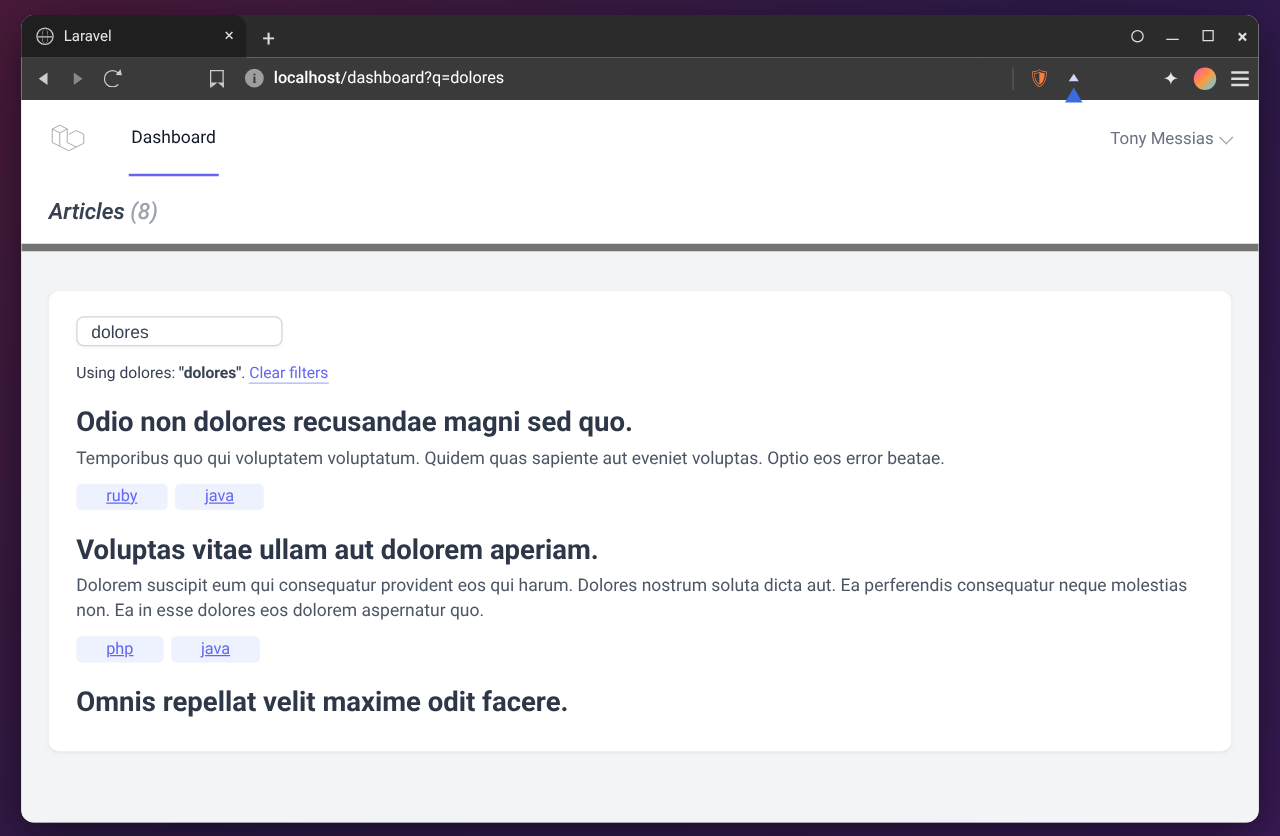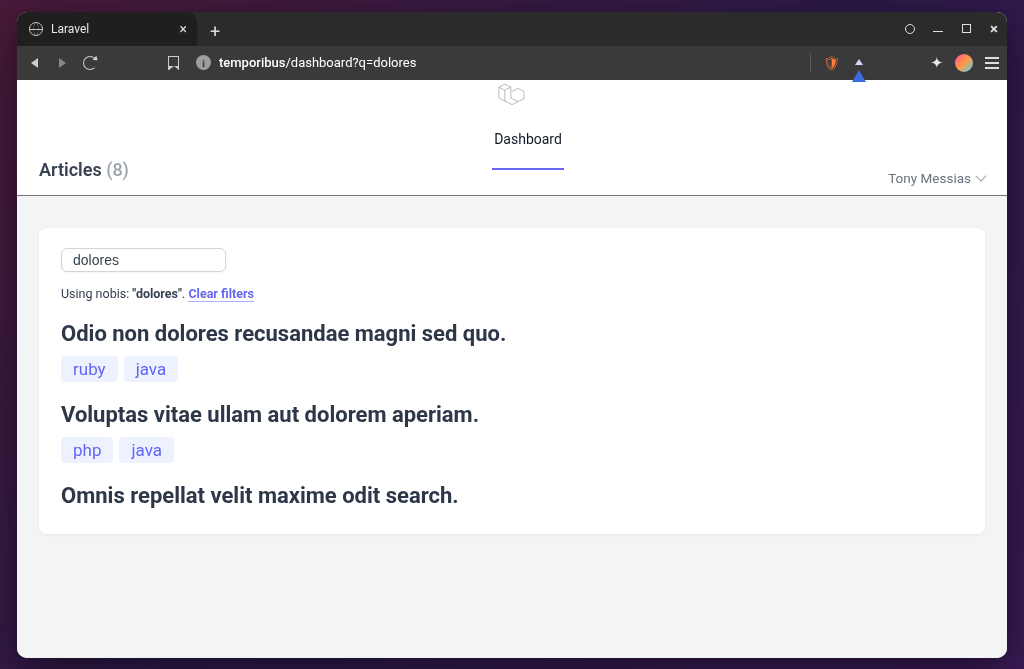--- a/index.html
+++ b/index.html
@@ -41,43 +41,43 @@
   .shield { color:#ff7b3a; font-size:14px; }
   .tri-warn { width:0;height:0; border-left:7px solid transparent; border-right:7px solid transparent; border-bottom:12px solid #3a6bdf; position:relative;}
   .tri-warn::after{content:""; position:absolute; left:-4px; top:4px; width:0;height:0;border-left:4px solid transparent; border-right:4px solid transparent; border-bottom:6px solid #cfd9f7;}
   .puzzle { color:#e8e8e8; font-size:15px; }
   .avatar { width:18px; height:18px; border-radius:50%; background: linear-gradient(135deg,#ff4da6,#ff9a3d,#4dd2ff); }
   .menu3 { display:flex; flex-direction:column; gap:3px; }
   .menu3 div { width:14px; height:2px; background:#ddd; }
 
   
   .app { flex:1; overflow:auto; background:#f3f4f6; }
-  .app-header { background:#fff; height:64px; display:flex; align-items:center; padding:0 22px; border-bottom:1px solid #fff;flex-direction:column;}
+  .app-header { background:#fff; height:64px; display:flex; align-items:center; padding:0 22px; border-bottom:1px solid #fff;}
   .logo { width:32px; height:32px; display:flex; align-items:center; justify-content:center; }
   .logo svg { width:30px; height:30px; stroke:#a0a0a0; stroke-width:1.2; fill:none; }
   .navlink { margin-left:32px; font-size:14px; color:#111827; padding:21px 2px; border-bottom:2px solid #6366f1; }
   .user { margin-left:auto; font-size:13.5px; color:#6b7280; display:flex; align-items:center; gap:6px; cursor:pointer;}
   .chev { width:8px; height:8px; border-right:1.5px solid #9ca3af; border-bottom:1.5px solid #9ca3af; transform:rotate(45deg); margin-top:-3px; }
 
-  .subheader { background:#fff; padding:15px 22px; border-bottom:1px solid #737373; }
+  .subheader { background:#fff; padding:15px 22px; border-bottom:6px solid #737373;font-style:italic; }
   .subheader h1 { font-size:18px; font-weight:600; color:#374151; }
   .subheader .count { color:#9ca3af; font-weight:500; }
 
   .container { padding: 32px 22px; }
   .card { background:#fff; border-radius:8px; box-shadow:0 1px 3px rgba(0,0,0,.06); padding:20px 22px; }
   .search { width:165px; height:24px; border:1px solid #d1d5db; border-radius:6px; padding:0 11px; font-size:14px; color:#374151; box-shadow:0 1px 2px rgba(0,0,0,.04);}
   .filterline { margin-top:14px; font-size:12.5px; color:#374151; }
   .filterline b { font-weight:700; }
-  .filterline a { color:#6366f1; border-bottom:1px solid #a5b4fc; text-decoration:none;font-weight:bold; }
+  .filterline a { color:#6366f1; border-bottom:1px solid #a5b4fc; text-decoration:none; }
 
   .article { margin-top:20px; }
   .article h2 { font-size:22px; font-weight:700; color:#2d3748; margin-bottom:6px; }
   .article p { font-size:14px; color:#4b5563; line-height:1.45; }
   .tags { margin-top:10px; display:flex; gap:6px; }
-  .tag { font-size:17px; background:#eef2ff; color:#6366f1; padding:3px 12px; border-radius:4px; }
+  .tag { font-size:13px; background:#eef2ff; color:#6366f1; padding:3px 24px; border-radius:4px;text-decoration:underline; }
 
   ::-webkit-scrollbar { width:14px; }
   ::-webkit-scrollbar-track { background:#2b2b2b; }
   ::-webkit-scrollbar-thumb { background:#6a6a6a; border-radius:7px; border:3px solid #2b2b2b; }
 </style>
 </head>
 <body>
 
 <div class="window">
 
@@ -110,21 +110,21 @@
         <span class="tri-right"></span>
       </span>
     <span class="navbtn">
         <span class="reload"></span>
       </span>
     <span class="navbtn" style="margin-left:55px;">
         <span class="bookmark-alt"></span>
       </span>
     <div class="urlfield">
       <span class="info-i">i</span>
-      <span><span class="url-host">temporibus</span><span class="url-rest">/dashboard?q=dolores</span></span>
+      <span><span class="url-host">localhost</span><span class="url-rest">/dashboard?q=dolores</span></span>
     </div>
     <div class="right-icons">
       <span class="sep"></span>
       <span class="shield">🛡</span>
       <span><span class="tri-warn"></span></span>
       <span style="width:40px;"></span>
       <span class="puzzle">✦</span>
       <span class="avatar"></span>
       <span class="menu3">
           <div></div>
@@ -152,39 +152,41 @@
       <h1>
         <span>Articles</span>
         <span class="count">(8)</span>
       </h1>
     </div>
 
     <div class="container">
       <div class="card">
         <input class="search" value="dolores" style="">
         <div class="filterline">
-          <span>Using nobis: </span><b>"dolores"</b><span>. </span><a href="#">Clear filters</a>
+          <span>Using dolores: </span><b>"dolores"</b><span>. </span><a href="#">Clear filters</a>
         </div>
 
         <div id="articles">
             <div class="article">
               <h2>Odio non dolores recusandae magni sed quo.</h2>
+              <p>Temporibus quo qui voluptatem voluptatum. Quidem quas sapiente aut eveniet voluptas. Optio eos error beatae.</p>
               <div class="tags">
                 <span class="tag">ruby</span>
                 <span class="tag">java</span>
               </div>
             </div>
             <div class="article">
               <h2>Voluptas vitae ullam aut dolorem aperiam.</h2>
+              <p>Dolorem suscipit eum qui consequatur provident eos qui harum. Dolores nostrum soluta dicta aut. Ea perferendis consequatur neque molestias non. Ea in esse dolores eos dolorem aspernatur quo.</p>
               <div class="tags">
                 <span class="tag">php</span>
                 <span class="tag">java</span>
               </div>
             </div>
             <div class="article">
-              <h2>Omnis repellat velit maxime odit search.</h2>
+              <h2>Omnis repellat velit maxime odit facere.</h2>
             </div>
           </div>
       </div>
     </div>
   </div>
 
 </div>
 
 </body></html>

